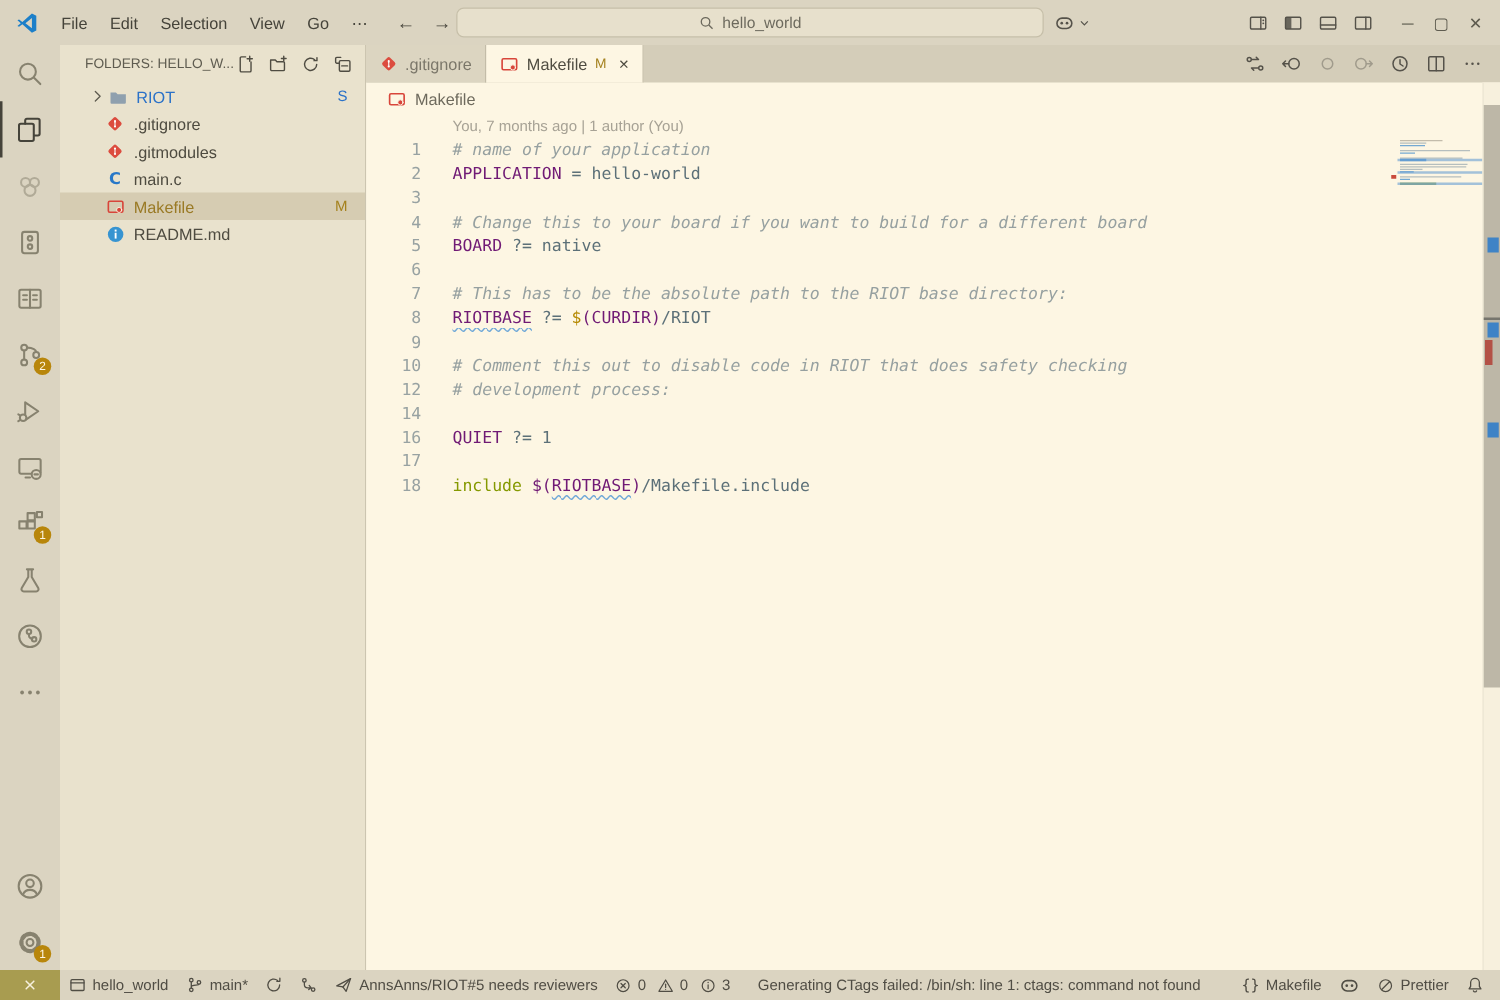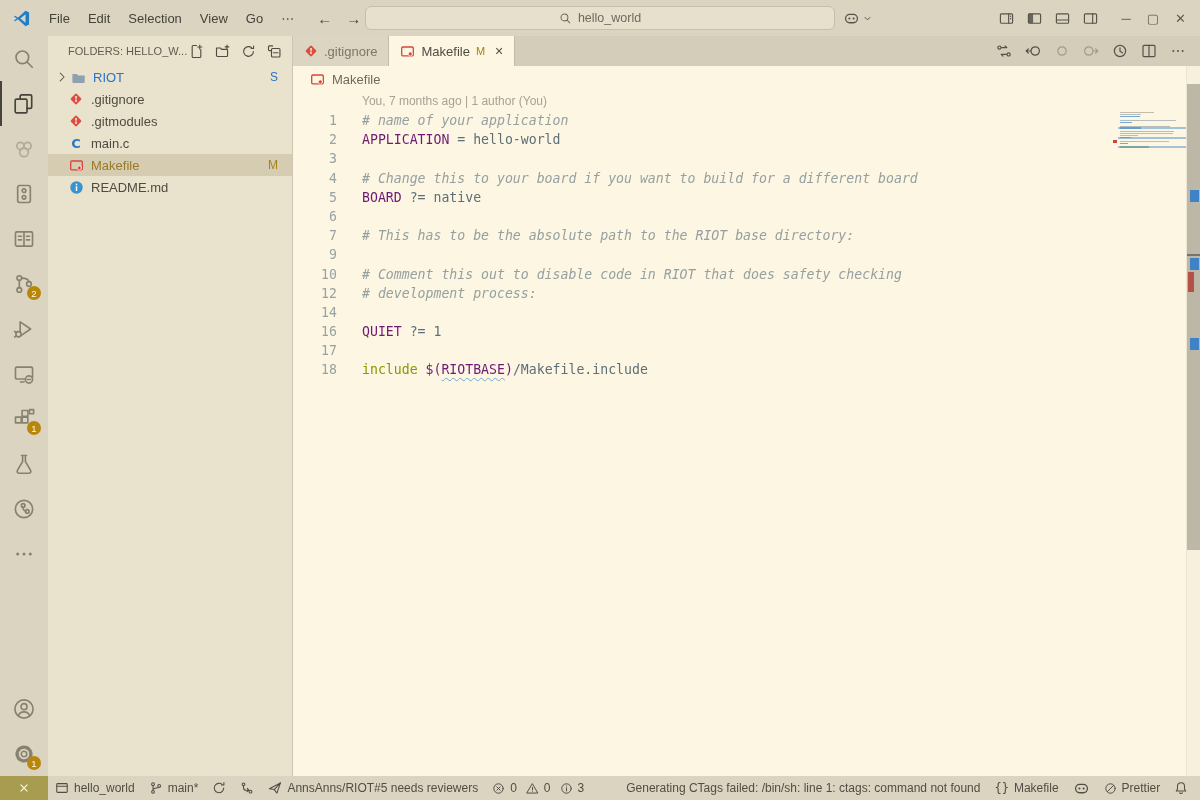--- a/index.html
+++ b/index.html
@@ -30,21 +30,21 @@
   .ab-item.active { color:#45433a; box-shadow:inset 2px 0 0 #45433a; }
   .ab-item.muted { opacity:.5; }
   .ab-badge { position:absolute; right:7px; bottom:6px; min-width:14px; height:14px; border-radius:8px; background:#b8860b;
     color:#fdf6e3; font-size:9.5px; display:flex; align-items:center; justify-content:center; padding:0 3px; }
   .ab-spacer { margin-top:auto; }
 
   .sidebar { width:245px; background:#e9e2cd; border-right:1px solid #ccc5b0; flex-shrink:0; font-size:13px; }
   .sb-header { height:30px; display:flex; align-items:center; padding:0 10px 0 20px; font-size:11px; color:#5f5c50; }
   .sb-title { white-space:nowrap; overflow:hidden; }
   .sb-actions { margin-left:auto; display:flex; gap:11px; color:#4f4c42; }
-  .file-row { height:22px; display:flex; align-items:center; padding-left:20px; cursor:default; color:#4e4b40; }
+  .file-row { height:22px; display:flex; align-items:center; padding-left:36px; cursor:default; color:#4e4b40; }
   .file-row .chev { width:16px; margin-left:-14px; color:#5f5c50; }
   .file-row .ficon { width:16px; margin-right:7px; display:flex; justify-content:center; }
   .file-row.selected { background:#d6ccb2; }
   .file-row.selected .flabel { color:#9a7a25; }
   .file-row.folder-row .flabel { color:#2b72c8; }
   .fbadge { margin-left:auto; padding-right:14px; font-size:12px; }
   .fbadge.blue { color:#2b72c8; } .fbadge.gold { color:#a5821f; }
   .c-letter { color:#2878c8; font-weight:bold; font-size:13px; font-family:"DejaVu Sans",sans-serif; }
 
   .editor-col { flex:1; display:flex; flex-direction:column; background:#fdf6e3; position:relative; min-width:0; }
@@ -84,21 +84,21 @@
   .ruler-slider { position:absolute; left:0; right:0; top:18px; height:466px; background:#bdb7a7; }
   .rm { position:absolute; }
   .rm.blue { left:3px; right:1px; background:#3f83c6; }
   .rm.red { left:1px; width:6px; background:#b35146; }
   .rm.dark { left:0; right:0; height:2px; background:#76756d; }
 
   
   .statusbar { height:24px; background:#dbd4c1; display:flex; align-items:center; font-size:12px; color:#504d44; }
   .remote-block { width:48px; height:100%; background:#a89c50; color:#f7f1de; display:flex; align-items:center; justify-content:center; flex-shrink:0; }
   .sb-item { display:flex; align-items:center; gap:5px; padding:0 7px; height:100%; white-space:nowrap; }
-  .sb-item.gap-left { margin-left:24px; }
+  .sb-item.gap-left { margin-left:4px; }
   .statusbar .right { margin-left:auto; display:flex; height:100%; padding-right:6px; }
   .braces-txt { font-family:"DejaVu Sans Mono",monospace; font-size:12px; }
   .part-num { margin-right:4px; }
 </style>
 </head>
 <body>
 
 <div class="titlebar">
   <span class="logo icn">
     <svg viewBox="0 0 16 16" width="17" height="17">
@@ -501,20 +501,21 @@
     <div class="code-area">
       <div class="blame-header">You, 7 months ago | 1 author (You)</div>
       <div>
           <div class="code-line"><span class="ln">1</span><span class="code-text"><span class="cm"># name of your application</span></span></div>
           <div class="code-line"><span class="ln">2</span><span class="code-text"><span class="var">APPLICATION</span><span class="op"> = hello-world</span></span></div>
           <div class="code-line"><span class="ln">3</span><span class="code-text"></span></div>
           <div class="code-line"><span class="ln">4</span><span class="code-text"><span class="cm"># Change this to your board if you want to build for a different board</span></span></div>
           <div class="code-line"><span class="ln">5</span><span class="code-text"><span class="var">BOARD</span><span class="op"> ?= native</span></span></div>
           <div class="code-line"><span class="ln">6</span><span class="code-text"></span></div>
           <div class="code-line"><span class="ln">7</span><span class="code-text"><span class="cm"># This has to be the absolute path to the RIOT base directory:</span></span></div>
+          <div class="code-line"><span class="ln">8</span><span class="code-text"><span class="var sq">RIOTBASE</span><span class="op"> ?= </span><span class="dollar">$</span><span class="var">(CURDIR)</span><span class="op">/RIOT</span></span></div>
           <div class="code-line"><span class="ln">9</span><span class="code-text"></span></div>
           <div class="code-line"><span class="ln">10</span><span class="code-text"><span class="cm"># Comment this out to disable code in RIOT that does safety checking</span></span></div>
           <div class="code-line"><span class="ln">12</span><span class="code-text"><span class="cm"># development process:</span></span></div>
           <div class="code-line"><span class="ln">14</span><span class="code-text"></span></div>
           <div class="code-line"><span class="ln">16</span><span class="code-text"><span class="var">QUIET</span><span class="op"> ?= 1</span></span></div>
           <div class="code-line"><span class="ln">17</span><span class="code-text"></span></div>
           <div class="code-line"><span class="ln">18</span><span class="code-text"><span class="kw">include </span><span class="var">$(</span><span class="var sq">RIOTBASE</span><span class="var">)</span><span class="op">/Makefile.include</span></span></div>
         </div>
       <div class="minimap">
           <div class="mm-row">

